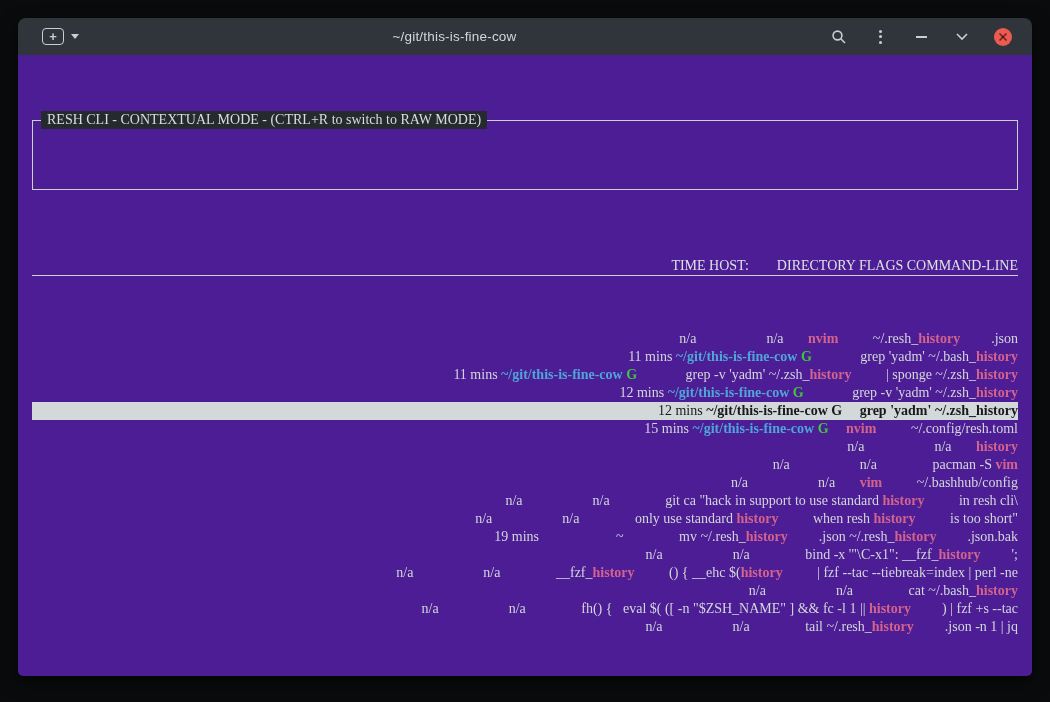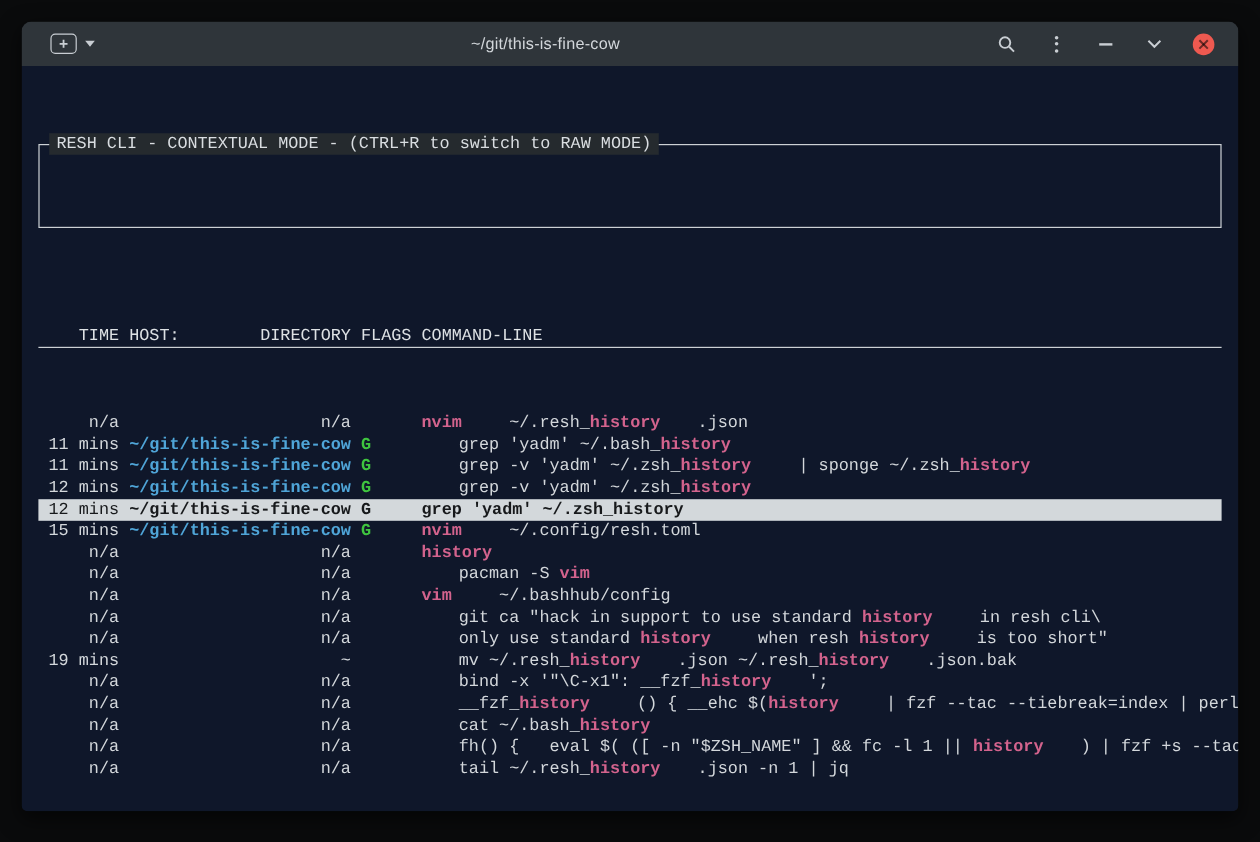--- a/index.html
+++ b/index.html
@@ -13,27 +13,27 @@
               color:#c9ced3;font-size:13px;line-height:1;font-weight:bold;}
   .caret-down{width:0;height:0;border-left:4px solid transparent;border-right:4px solid transparent;border-top:5px solid #c9ced3;}
   .tb-title{flex:1;text-align:center;color:#d3d7db;font-size:13.5px;letter-spacing:.2px;}
   .tb-right{display:flex;align-items:center;gap:23px;}
   .ticon{display:flex;align-items:center;justify-content:center;width:18px;height:18px;}
   .kebab{display:flex;flex-direction:column;gap:2.5px;align-items:center;}
   .kebab i{width:3px;height:3px;border-radius:50%;background:#c9ced3;}
   .min-bar{width:11px;height:2px;background:#c9ced3;}
   .close-btn{width:18px;height:18px;border-radius:50%;background:#ee5950;display:flex;align-items:center;justify-content:center;}
   
-  .terminal{flex:1;background:#0f172a;color:#d3d7db;font-family:Liberation Mono, monospace;
-            font-size:14px;line-height:18px;padding:11px 14px 4px 14px;white-space:pre;overflow:hidden;}
+  .terminal{flex:1;background:#4c1d95;color:#d3d7db;font-family:Liberation Serif, serif;
+            font-size:14px;line-height:18px;padding:11px 14px 4px 14px;white-space:pre;overflow:hidden;text-align:right;}
   .resh-box{position:relative;border:1px solid #ccd1d5;margin-top:0;padding:8px 6px 6px 6px;}
   .resh-legend{position:absolute;top:-10px;left:8px;background:#252a2e;padding:0 6px;color:#d9dde1;}
   .query-line{display:flex;}
   .cursor{display:inline-block;width:8px;background:#d3d7db;}
-  .tbl-header{margin-top:27px;border-bottom:1px solid #ccd1d5;color:#dde1e4;}
+  .tbl-header{margin-top:13px;border-bottom:1px solid #ccd1d5;color:#dde1e4;}
   .row{height:18px;}
   .seg-t{color:#d3d7db;}
   .seg-dir{color:#4fa5d8;font-weight:bold;}
   .seg-flag{color:#3fc53f;font-weight:bold;}
   .seg-cmd{color:#d3d7db;padding-left:31px;}
   .seg-hl{color:#d3638d;font-weight:bold;}
   .seg-bold{font-weight:bold;}
   .row.selected{background:#d3d8db;}
   .row.selected span{color:#17191b;}
 </style>

